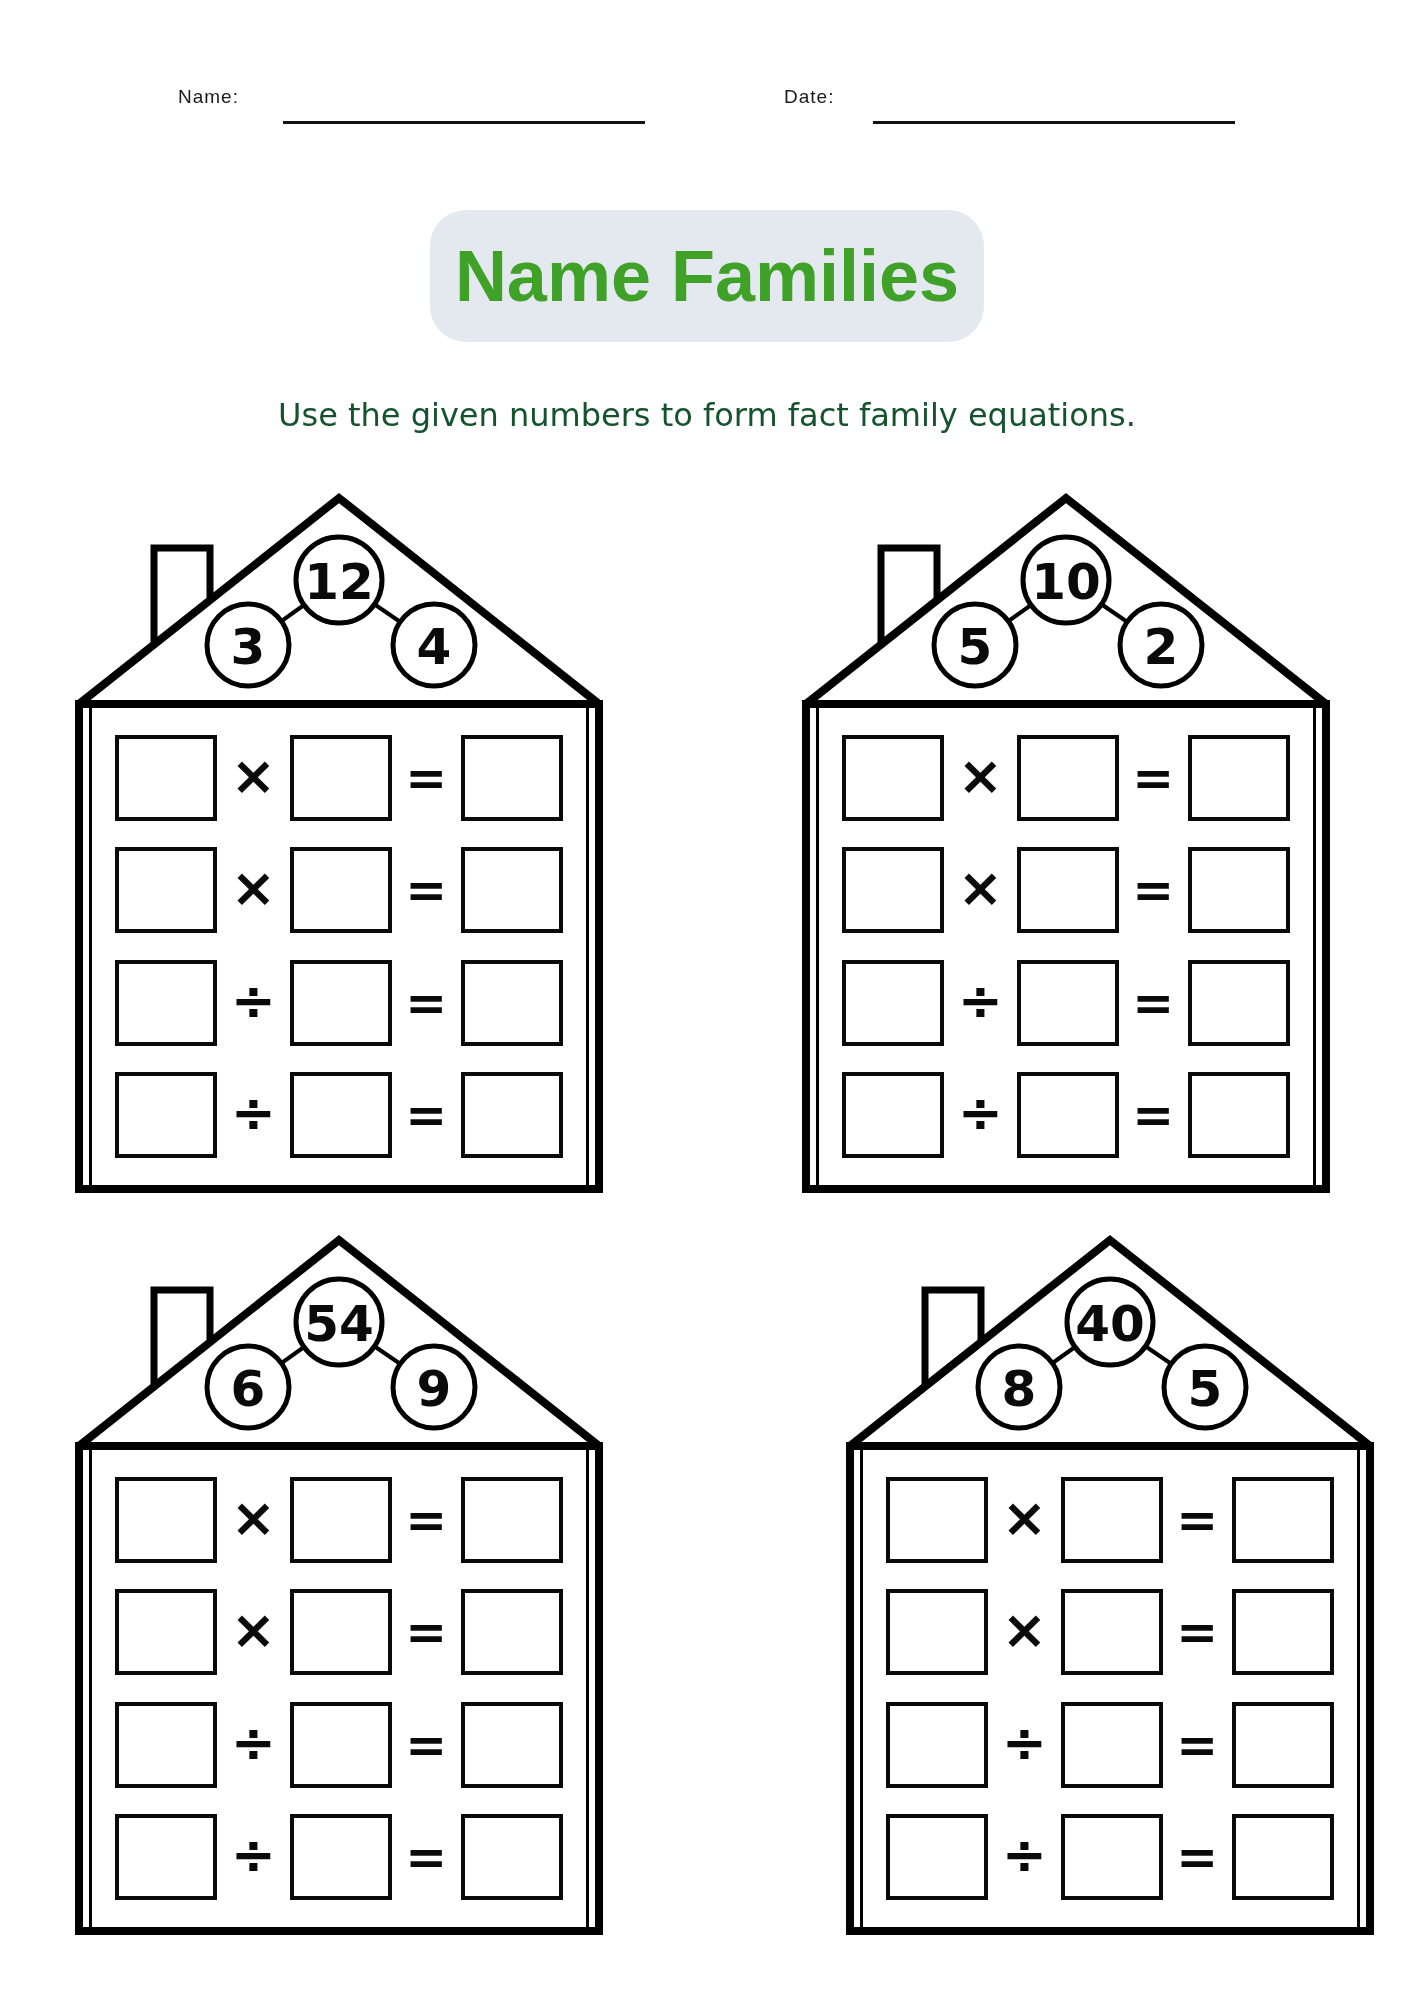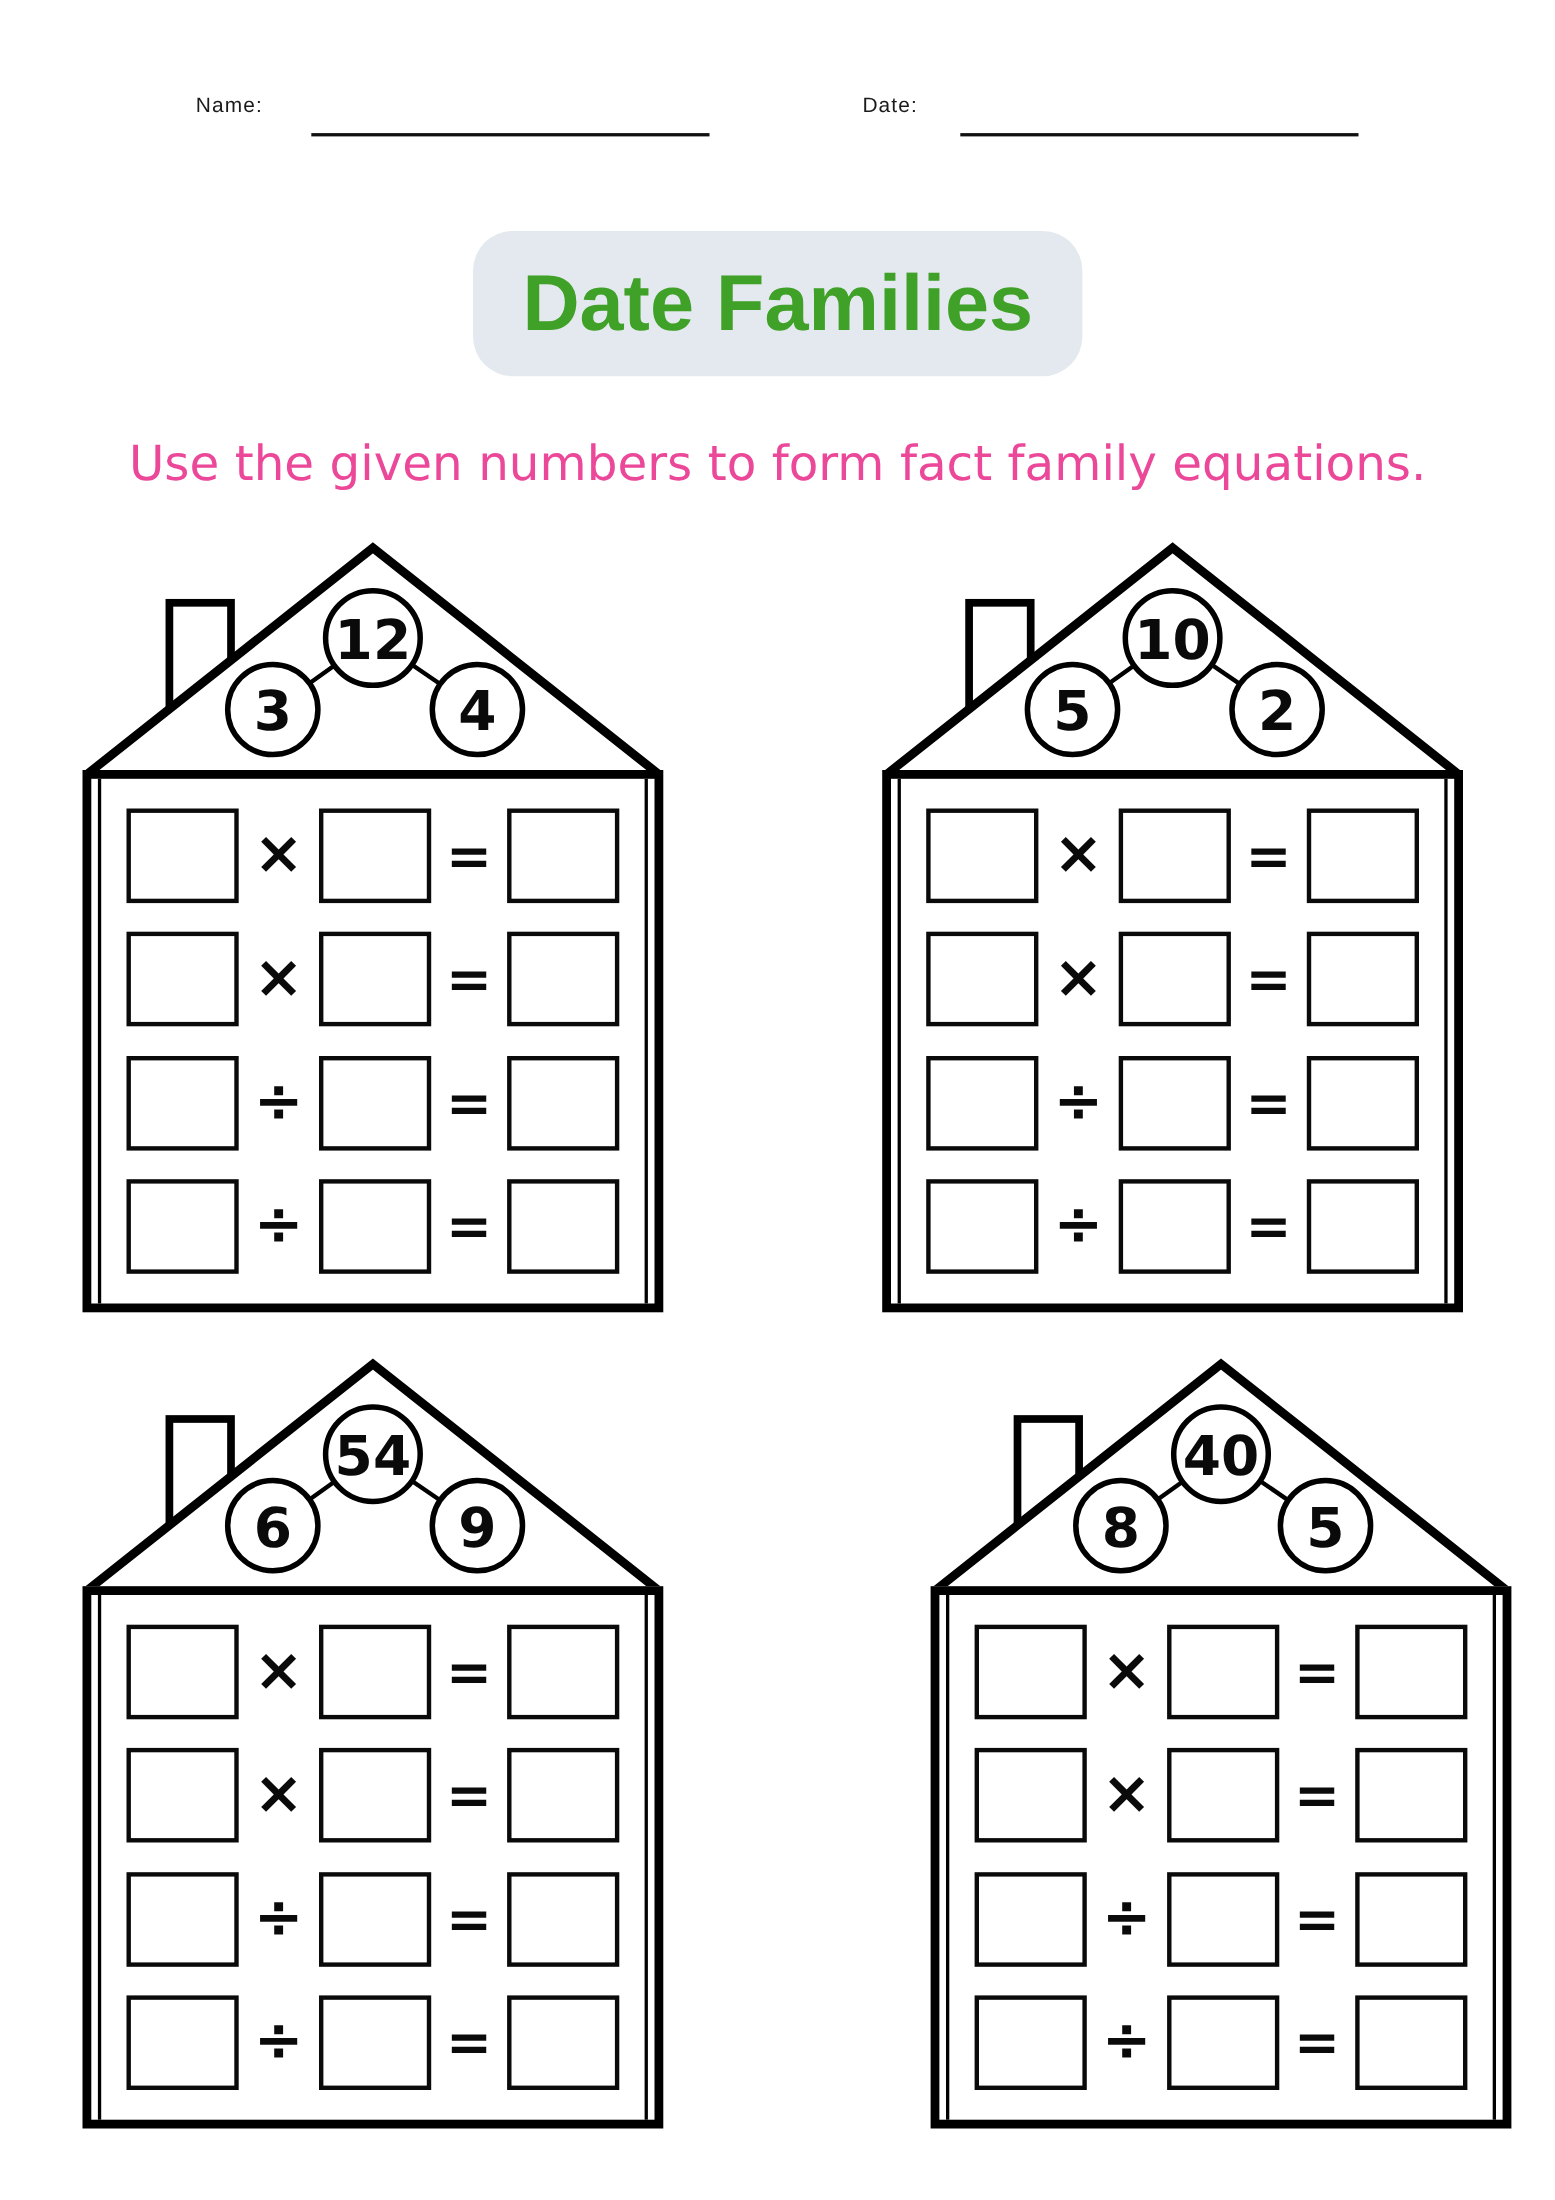--- a/index.html
+++ b/index.html
@@ -31,21 +31,21 @@
     display:flex;align-items:center;justify-content:center;
   }
   .title-text{
     font-size:72px;font-weight:bold;letter-spacing:0px;
     font-family:"Liberation Sans", sans-serif;
   }
 
   
   .instruction{
     position:absolute;left:0;top:396px;width:1414px;
-    text-align:center;font-size:44px;color:#ec4899;
+    text-align:center;font-size:32px;color:#14532d;
     font-family:"DejaVu Sans", sans-serif;
     letter-spacing:0px;
   }
 
   
   .house{position:absolute;width:528px;height:703px;}
   #house-0{left:75px;top:490px;padding-left:40px;}
   #house-1{left:802px;top:490px;}
   #house-2{left:75px;top:1232px;}
   #house-3{left:846px;top:1232px;}
@@ -87,21 +87,21 @@
 </style>
 </head>
 <body>
 
 <span class="field-label" id="name-label">Name:</span>
 <div class="write-line" id="name-line"></div>
 <span class="field-label" id="date-label">Date:</span>
 <div class="write-line" id="date-line"></div>
 
 <div class="title-pill" style="background:#E3E9EE;">
-  <span class="title-text" style="color:#3FA127;">Date Families</span>
+  <span class="title-text" style="color:#3FA127;">Name Families</span>
 </div>
 
 <div class="instruction">Use the given numbers to form fact family equations.</div>
 
 <div class="house" id="house-0">
   <svg class="roof-svg" viewBox="0 0 528 218">
     <rect x="79" y="58" width="56" height="110" fill="#fff" stroke="#000" stroke-width="7"></rect>
     <path d="M 4 214 L 264 8 L 524 214" fill="#fff" stroke="#000" stroke-width="8" stroke-linejoin="miter"></path>
     <line x1="264" y1="90" x2="173" y2="155" stroke="#000" stroke-width="4"></line>
     <line x1="264" y1="90" x2="359" y2="155" stroke="#000" stroke-width="4"></line>

